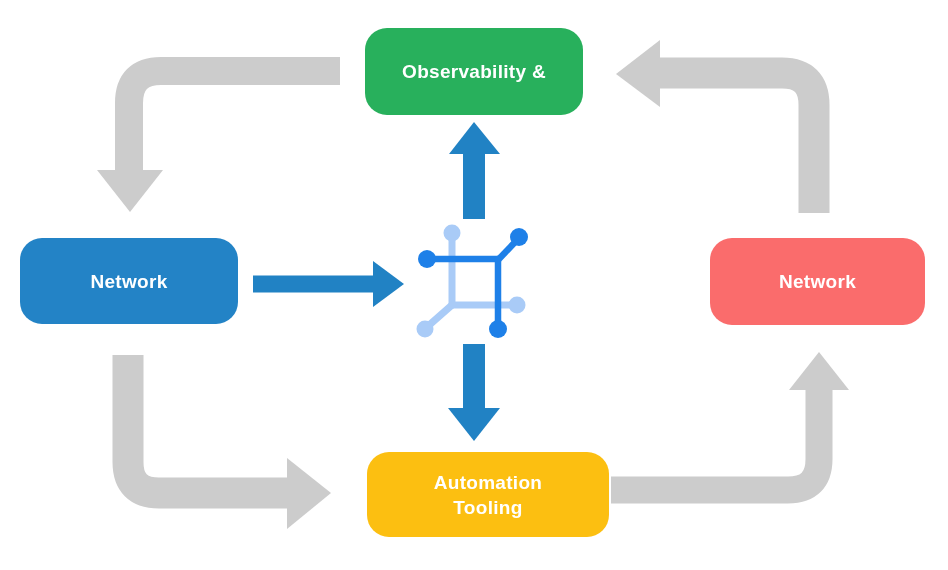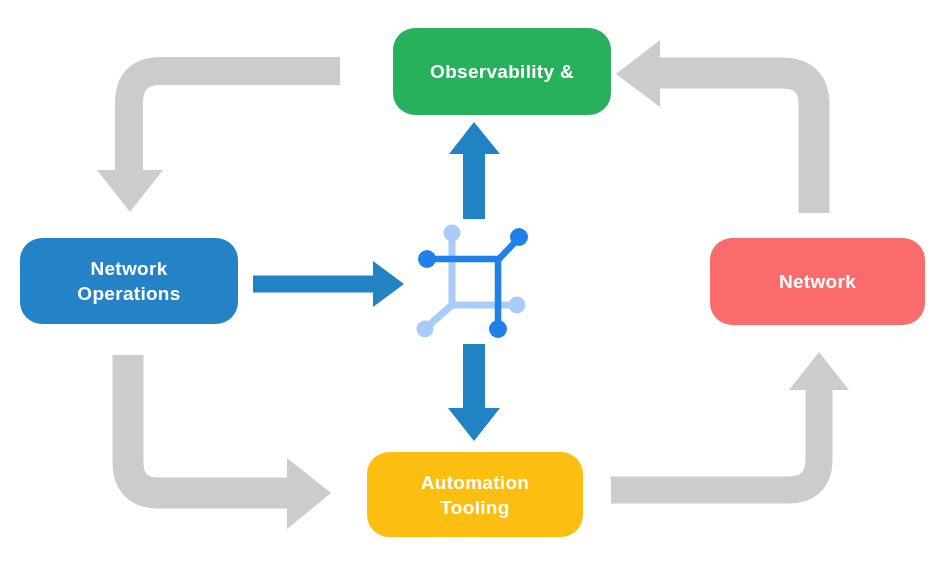--- a/index.html
+++ b/index.html
@@ -31,24 +31,24 @@
     align-items: center;
     justify-content: center;
     color: #ffffff;
     font-size: 19px;
     font-weight: 600;
     line-height: 25px;
     letter-spacing: 0.3px;
     text-align: center;
     z-index: 2;
   }
-  .node-observability { left: 365px; top: 28px;  width: 218px; height: 87px; margin-left: 28px; }
+  .node-observability { left: 365px; top: 28px;  width: 218px; height: 87px; }
   .node-operations    { left: 20px;  top: 238px; width: 218px; height: 86px; }
   .node-infrastructure{ left: 710px; top: 238px; width: 215px; height: 87px; }
-  .node-automation    { left: 367px; top: 452px; width: 216px; height: 85px; }
+  .node-automation    { left: 367px; top: 452px; width: 242px; height: 85px; }
 </style>
 </head>
 <body>
 
 <div class="canvas">
 
   <svg class="overlay" width="948" height="570" viewBox="0 0 948 570" aria-hidden="true">
 
     <g>
       <path d="M 340 71 L 161 71 Q 129 71 129 103 L 129 172" fill="none" stroke-width="28" stroke="#CCCCCC"></path>
@@ -106,21 +106,20 @@
       <circle cx="98" cy="119" r="9" stroke="none" fill="#1E80E8"></circle>
     </g>
   </svg>
 
   <div class="node node-observability" style="background: rgb(40, 176, 92);">
     <span>Observability &amp;</span>
   </div>
 
   <div class="node node-operations" style="background: rgb(35, 131, 198);">
     <span>Network</span>
-    <span>Operations</span>
   </div>
 
   <div class="node node-infrastructure" style="background: rgb(250, 108, 108);">
     <span>Network</span>
   </div>
 
   <div class="node node-automation" style="background: rgb(252, 191, 17);">
     <span>Automation</span>
     <span>Tooling</span>
   </div>

